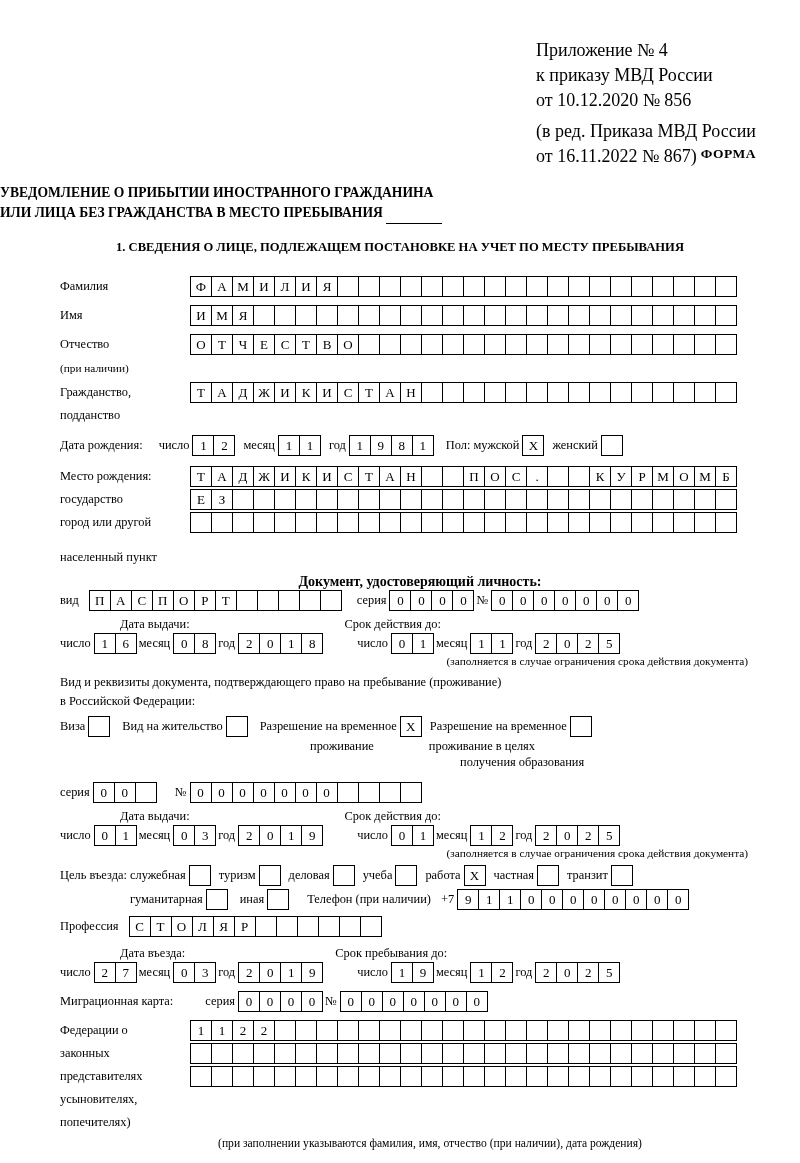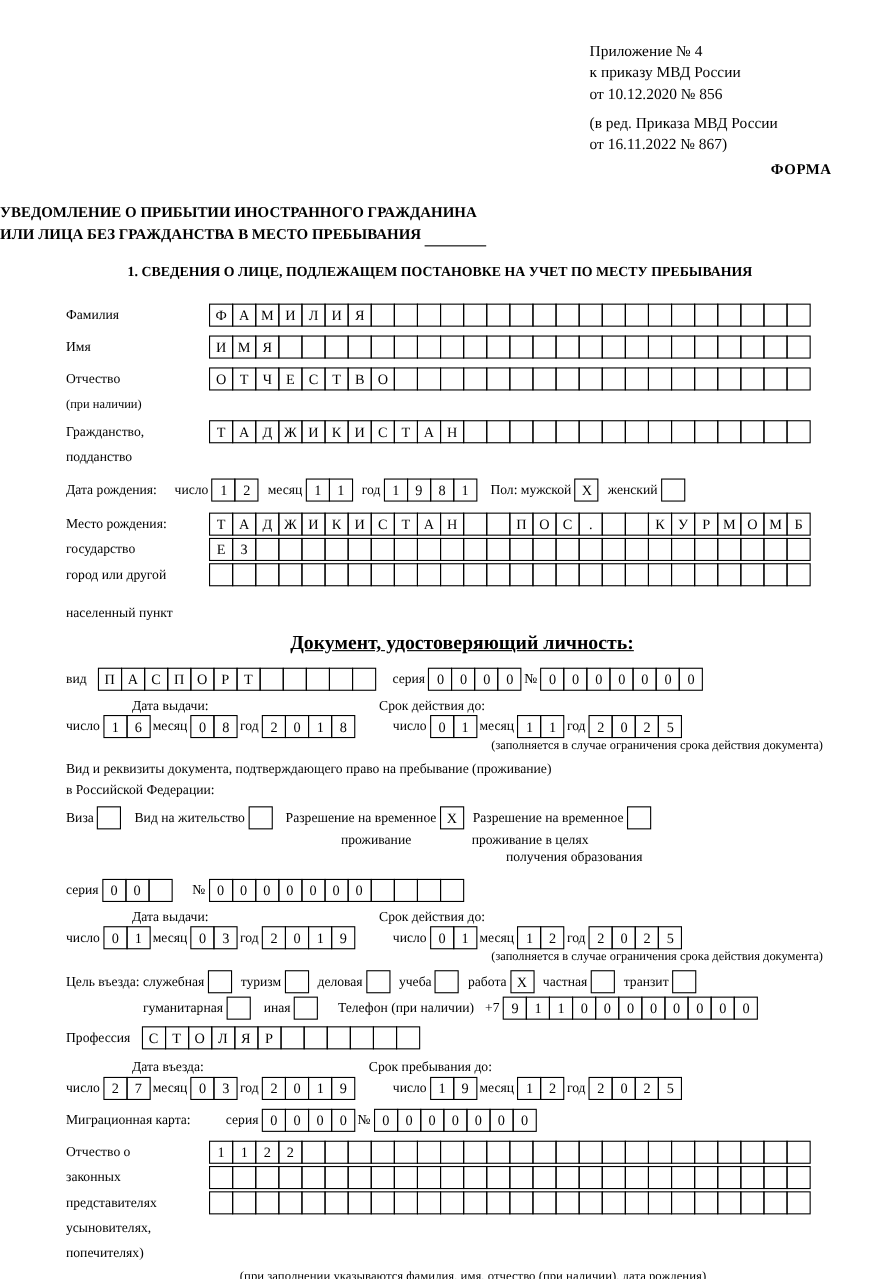--- a/index.html
+++ b/index.html
@@ -22,21 +22,21 @@
     padding: 0;
     box-sizing: border-box;
   }
 
   
   .header-block {
     position: absolute;
     top: 38px;
     right: 44px;
     text-align: left;
-    font-size: 14px;
+    font-size: 18px;
     line-height: 1.38;
     width: 220px;
   }
   .header-block .gap { height: 7px; }
 
   .forma {
     position: absolute;
     top: 146px;
     right: 44px;
     font-size: 13.5px;
@@ -399,21 +399,21 @@
           <span class="cell"></span>
           <span class="cell"></span>
           <span class="cell"></span>
           <span class="cell"></span>
         </span>
     </div>
     <div class="rowline" style="margin-bottom:6px;">
       <span class="label-col">населенный пункт</span>
     </div>
 
-    <div style="text-align:center; font-weight:bold; font-size:18px; margin-bottom:12px; padding-left:40px;text-decoration:underline;">Документ, удостоверяющий личность:</div>
+    <div style="text-align:center; font-weight:bold; font-size:14px; margin-bottom:0; padding-left:40px;">Документ, удостоверяющий личность:</div>
 
     <div class="rowline" style="margin-bottom:6px;">
       <span>вид</span>
       <span class="gap8"></span>
       <span class="cells">
           <span class="cell">П</span>
           <span class="cell">А</span>
           <span class="cell">С</span>
           <span class="cell">П</span>
           <span class="cell">О</span>
@@ -752,21 +752,21 @@
           <span class="cell">0</span>
           <span class="cell">0</span>
           <span class="cell">0</span>
           <span class="cell">0</span>
           <span class="cell">0</span>
           <span class="cell">0</span>
         </span>
     </div>
 
     <div class="rowline" style="margin-bottom:1px;">
-      <span class="label-col">Отчество о</span>
+      <span class="label-col">Федерации о</span>
       <span class="cells">
           <span class="cell">1</span>
           <span class="cell">1</span>
           <span class="cell">2</span>
           <span class="cell">2</span>
           <span class="cell"></span>
           <span class="cell"></span>
           <span class="cell"></span>
           <span class="cell"></span>
           <span class="cell"></span>

